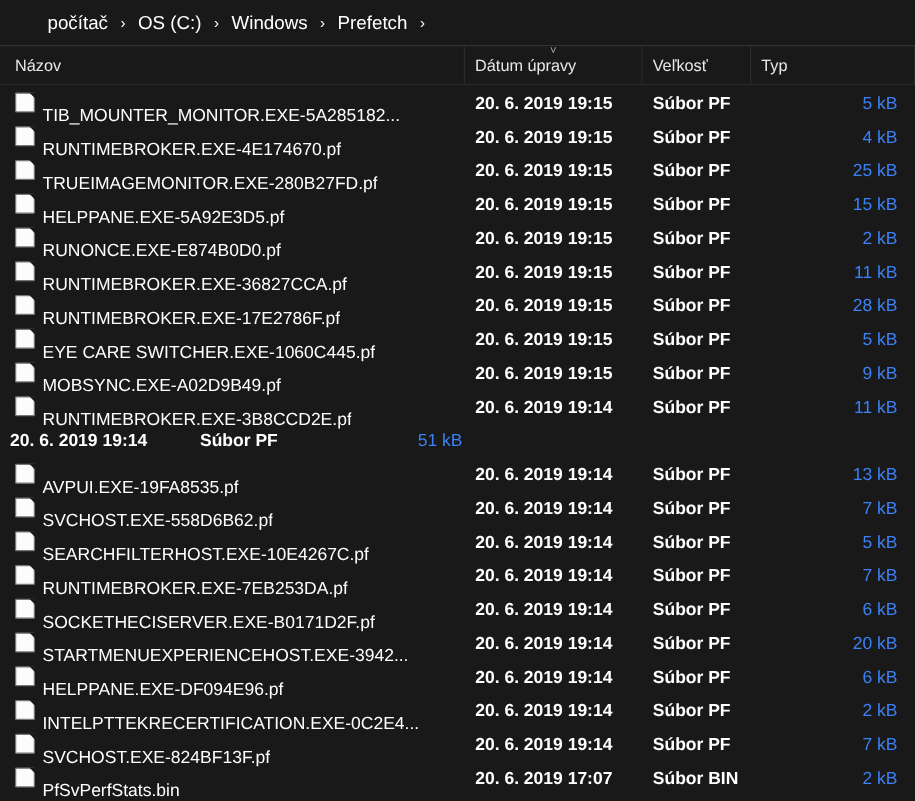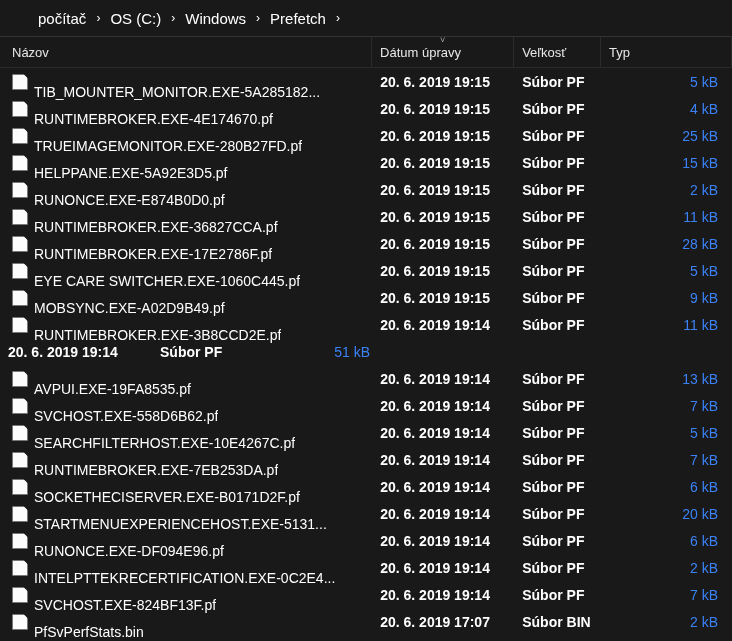--- a/index.html
+++ b/index.html
@@ -266,30 +266,30 @@
         <span class="file-icon"></span>
         <span class="file-name-text">SOCKETHECISERVER.EXE-B0171D2F.pf</span>
       </div>
       <div class="col col-date">20. 6. 2019 19:14</div>
       <div class="col col-type">Súbor PF</div>
       <div class="col col-size">6 kB</div>
     </div>
     <div class="file-row">
       <div class="col col-name">
         <span class="file-icon"></span>
-        <span class="file-name-text">STARTMENUEXPERIENCEHOST.EXE-5131...</span>
+        <span class="file-name-text">STARTMENUEXPERIENCEHOST.EXE-3942...</span>
       </div>
       <div class="col col-date">20. 6. 2019 19:14</div>
       <div class="col col-type">Súbor PF</div>
       <div class="col col-size">20 kB</div>
     </div>
     <div class="file-row">
       <div class="col col-name">
         <span class="file-icon"></span>
-        <span class="file-name-text">RUNONCE.EXE-DF094E96.pf</span>
+        <span class="file-name-text">HELPPANE.EXE-DF094E96.pf</span>
       </div>
       <div class="col col-date">20. 6. 2019 19:14</div>
       <div class="col col-type">Súbor PF</div>
       <div class="col col-size">6 kB</div>
     </div>
     <div class="file-row">
       <div class="col col-name">
         <span class="file-icon"></span>
         <span class="file-name-text">INTELPTTEKRECERTIFICATION.EXE-0C2E4...</span>
       </div>

